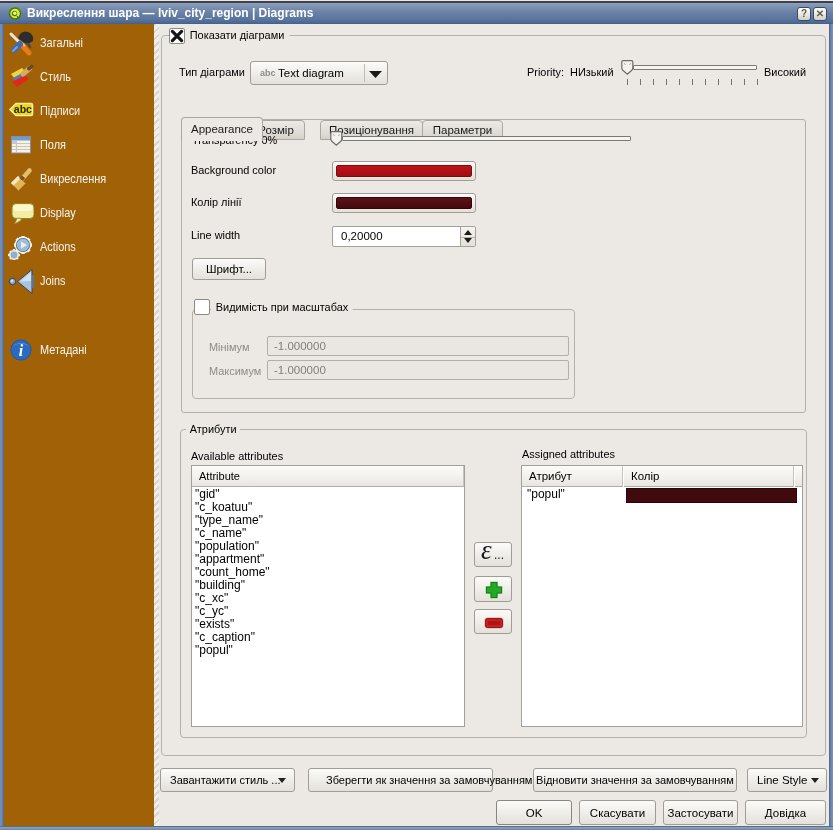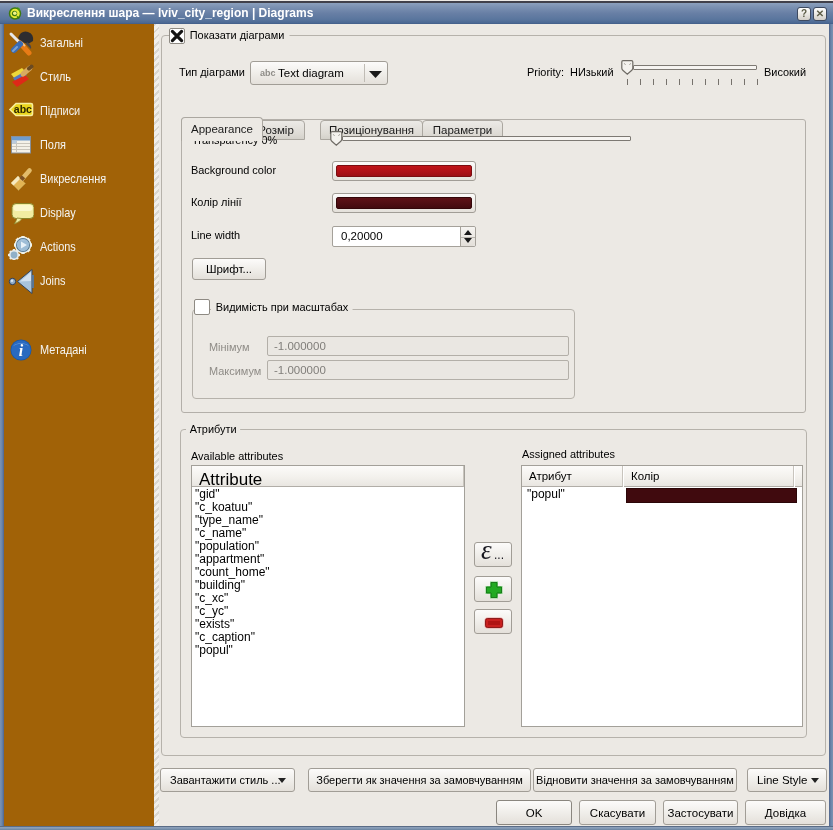--- a/index.html
+++ b/index.html
@@ -233,21 +233,21 @@
   <div class="lbl" style="left:209px;top:365px;color:#8e8b86;">Максимум</div>
   <div class="inpd" style="left:267px;top:360px;width:302px;height:20px;">
         <span style="position:absolute;left:6px;top:3px;">-1.000000</span>
       </div>
 
   <div class="gb" style="left:180px;top:429px;width:627px;height:309px;"></div>
   <div class="gbl" style="left:186px;top:423px;">Атрибути</div>
   <div class="lbl" style="left:191px;top:450px;">Available attributes</div>
   <div style="position:absolute;left:191px;top:465px;width:274px;height:262px;border:1px solid #a3a099;background:#fff;box-sizing:border-box;">
    <div class="hdr" style="position:absolute;left:0;top:0;right:0;height:21px;border-bottom:1px solid #b1ada7;">
-    <span style="position:absolute;left:7px;top:4px;font-size:17px;">Attribute</span>
+    <span style="position:absolute;left:7px;top:4px;font-size:11px;">Attribute</span>
         </div>
    <div style="position:absolute;left:3px;top:22px;font-size:12px;line-height:13px;">"gid"<br>"c_koatuu"<br>"type_name"<br>"c_name"<br>"population"<br>"appartment"<br>"count_home"<br>"building"<br>"c_xc"<br>"c_yc"<br>"exists"<br>"c_caption"<br>"popul"</div>
   </div>
 
   <div class="btn" style="left:474px;top:542px;width:38px;height:25px;">
    <span style="position:absolute;left:6px;top:-8px;font-family:'Liberation Serif',serif;font-style:italic;font-size:27px;color:#16161e;">ε</span>
    <span style="position:absolute;left:19px;top:5px;font-size:12px;color:#16161e;">...</span>
   </div>
   <div class="btn" style="left:474px;top:576px;width:38px;height:26px;">
    <svg width="18" height="18" viewBox="0 0 18 18" style="position:absolute;left:10px;top:4px;">
@@ -275,21 +275,21 @@
    <span style="position:absolute;left:5px;top:21px;font-size:12px;">"popul"</span>
    <div style="position:absolute;left:104px;top:22px;width:169px;height:13px;background:#400a0e;border:1px solid #2b0608;"></div>
   </div>
 
   <div class="btn" style="left:160px;top:768px;width:135px;height:24px;line-height:23px;text-align:left;font-size:11px;">
    <span style="margin-left:9px;">Завантажити стиль ...</span>
    <svg width="8" height="5" viewBox="0 0 8 5" style="position:absolute;right:8px;top:9px;">
           <path d="M0,0 h8 l-4,5 Z" fill="#222"></path>
         </svg>
   </div>
-  <div class="btn" style="left:308px;top:768px;width:223px;height:24px;line-height:23px;font-size:11px;">Зберегти як значення за замовчуванням</div>
+  <div class="btn" style="left:308px;top:768px;width:185px;height:24px;line-height:23px;font-size:11px;padding-left:17px;">Зберегти як значення за замовчуванням</div>
   <div class="btn" style="left:533px;top:768px;width:204px;height:24px;line-height:23px;font-size:11px;">Відновити значення за замовчуванням</div>
   <div class="btn" style="left:747px;top:768px;width:80px;height:24px;line-height:23px;text-align:left;">
    <span style="margin-left:9px;">Line Style</span>
    <svg width="8" height="5" viewBox="0 0 8 5" style="position:absolute;right:7px;top:9px;">
           <path d="M0,0 h8 l-4,5 Z" fill="#222"></path>
         </svg>
   </div>
   <div class="btn" style="left:496px;top:800px;width:76px;height:25px;line-height:24px;border-color:#8a867f;">OK</div>
   <div class="btn" style="left:579px;top:800px;width:77px;height:25px;line-height:24px;">Скасувати</div>
   <div class="btn" style="left:663px;top:800px;width:75px;height:25px;line-height:24px;">Застосувати</div>

